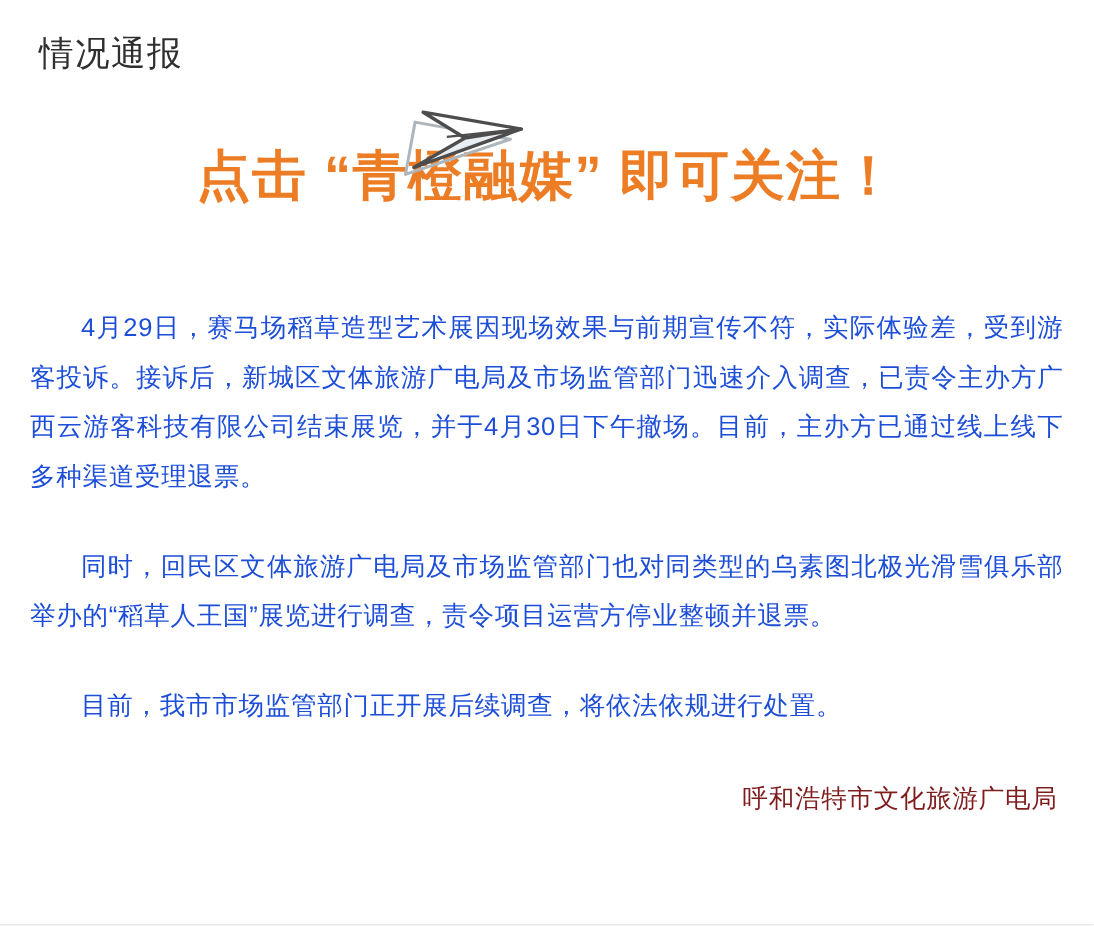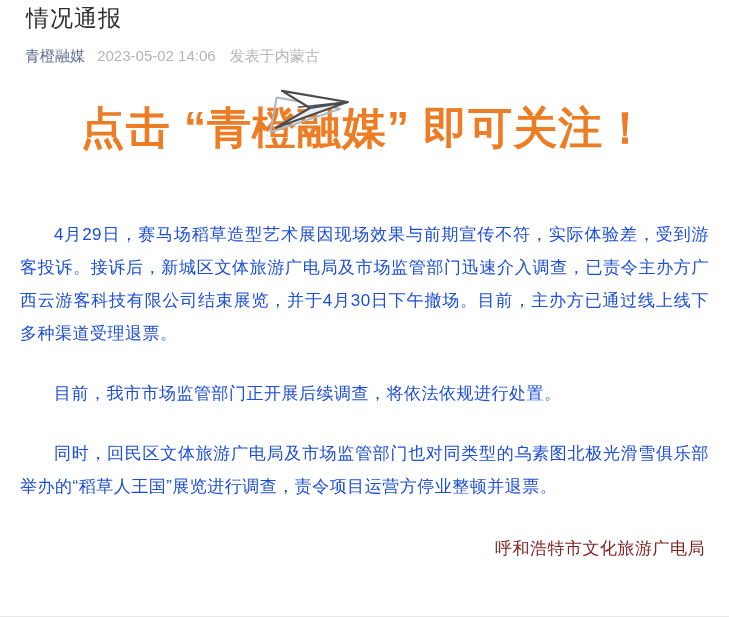--- a/index.html
+++ b/index.html
@@ -7,21 +7,21 @@
     width: 729px; height: 617px;
     background: #ffffff;
     font-family: "Liberation Sans", "DejaVu Sans", sans-serif;
     overflow: hidden;
     border-bottom: 1px solid #e9e9e9;
     box-sizing: border-box;
   }
   .page { width: 729px; height: 617px; position: relative; }
 
   .article-title {
-    margin: 5px 20px 0 26px;
+    margin: 22px 20px 0 26px;
     font-size: 23px;
     font-weight: 400;
     line-height: 1.2;
     color: #2f2f2f;
     letter-spacing: 1px;
   }
 
   .byline {
     margin: 13px 20px 0 25px;
     font-size: 15px;
@@ -34,21 +34,21 @@
   .banner {
     position: relative;
     margin-top: 16px;
     height: 78px;
     cursor: pointer;
   }
   .banner-text {
     position: absolute;
     left: 0; right: 0; bottom: 2px;
     text-align: center;
-    font-size: 44px;
+    font-size: 36px;
     font-weight: 700;
     letter-spacing: 1px;
     color: #ED7D25;
     z-index: 1;
     white-space: nowrap;
   }
   .plane {
     position: absolute;
     left: 260px; top: 0;
     width: 100px; height: 52px;
@@ -78,45 +78,40 @@
     letter-spacing: 0.5px;
   }
 </style>
 </head>
 <body>
 
 <div class="page">
 
   <h1 class="article-title">情况通报</h1>
 
-  <div class="byline">
-    <span class="account">青橙融媒</span>
-    <span class="meta">2023-05-02 14:06</span>
-    <span class="meta">发表于内蒙古</span>
-  </div>
 
   <div class="banner">
     <svg class="plane" viewBox="0 0 100 52" xmlns="http://www.w3.org/2000/svg">
       <g transform="rotate(-6 50 26)">
 
         <path d="M80,30 L18,12 L8,46 Z" fill="none" stroke="#aeb6bd" stroke-width="2" stroke-linejoin="round"></path>
 
         <path d="M88,24 L24,6 L50,26 Z" fill="#ffffff" stroke="#4d4d4d" stroke-width="2.2" stroke-linejoin="round"></path>
 
         <path d="M88,24 L50,26 L14,42 Z" fill="#e9eef3" stroke="#4d4d4d" stroke-width="2.2" stroke-linejoin="round"></path>
 
         <path d="M88,24 L38,24" fill="none" stroke="#4d4d4d" stroke-width="1.6"></path>
       </g>
     </svg>
     <div class="banner-text">点击 “青橙融媒” 即可关注！</div>
   </div>
 
   <div class="article-body">
     <p>4月29日，赛马场稻草造型艺术展因现场效果与前期宣传不符，实际体验差，受到游客投诉。接诉后，新城区文体旅游广电局及市场监管部门迅速介入调查，已责令主办方广西云游客科技有限公司结束展览，并于4月30日下午撤场。目前，主办方已通过线上线下多种渠道受理退票。</p>
+    <p>同时，回民区文体旅游广电局及市场监管部门也对同类型的乌素图北极光滑雪俱乐部举办的“稻草人王国”展览进行调查，责令项目运营方停业整顿并退票。</p>
     <p>目前，我市市场监管部门正开展后续调查，将依法依规进行处置。</p>
-    <p>同时，回民区文体旅游广电局及市场监管部门也对同类型的乌素图北极光滑雪俱乐部举办的“稻草人王国”展览进行调查，责令项目运营方停业整顿并退票。</p>
 
     <div class="signature">
       <div>呼和浩特市文化旅游广电局</div>
     </div>
   </div>
 
 </div>
 
 </body></html>

